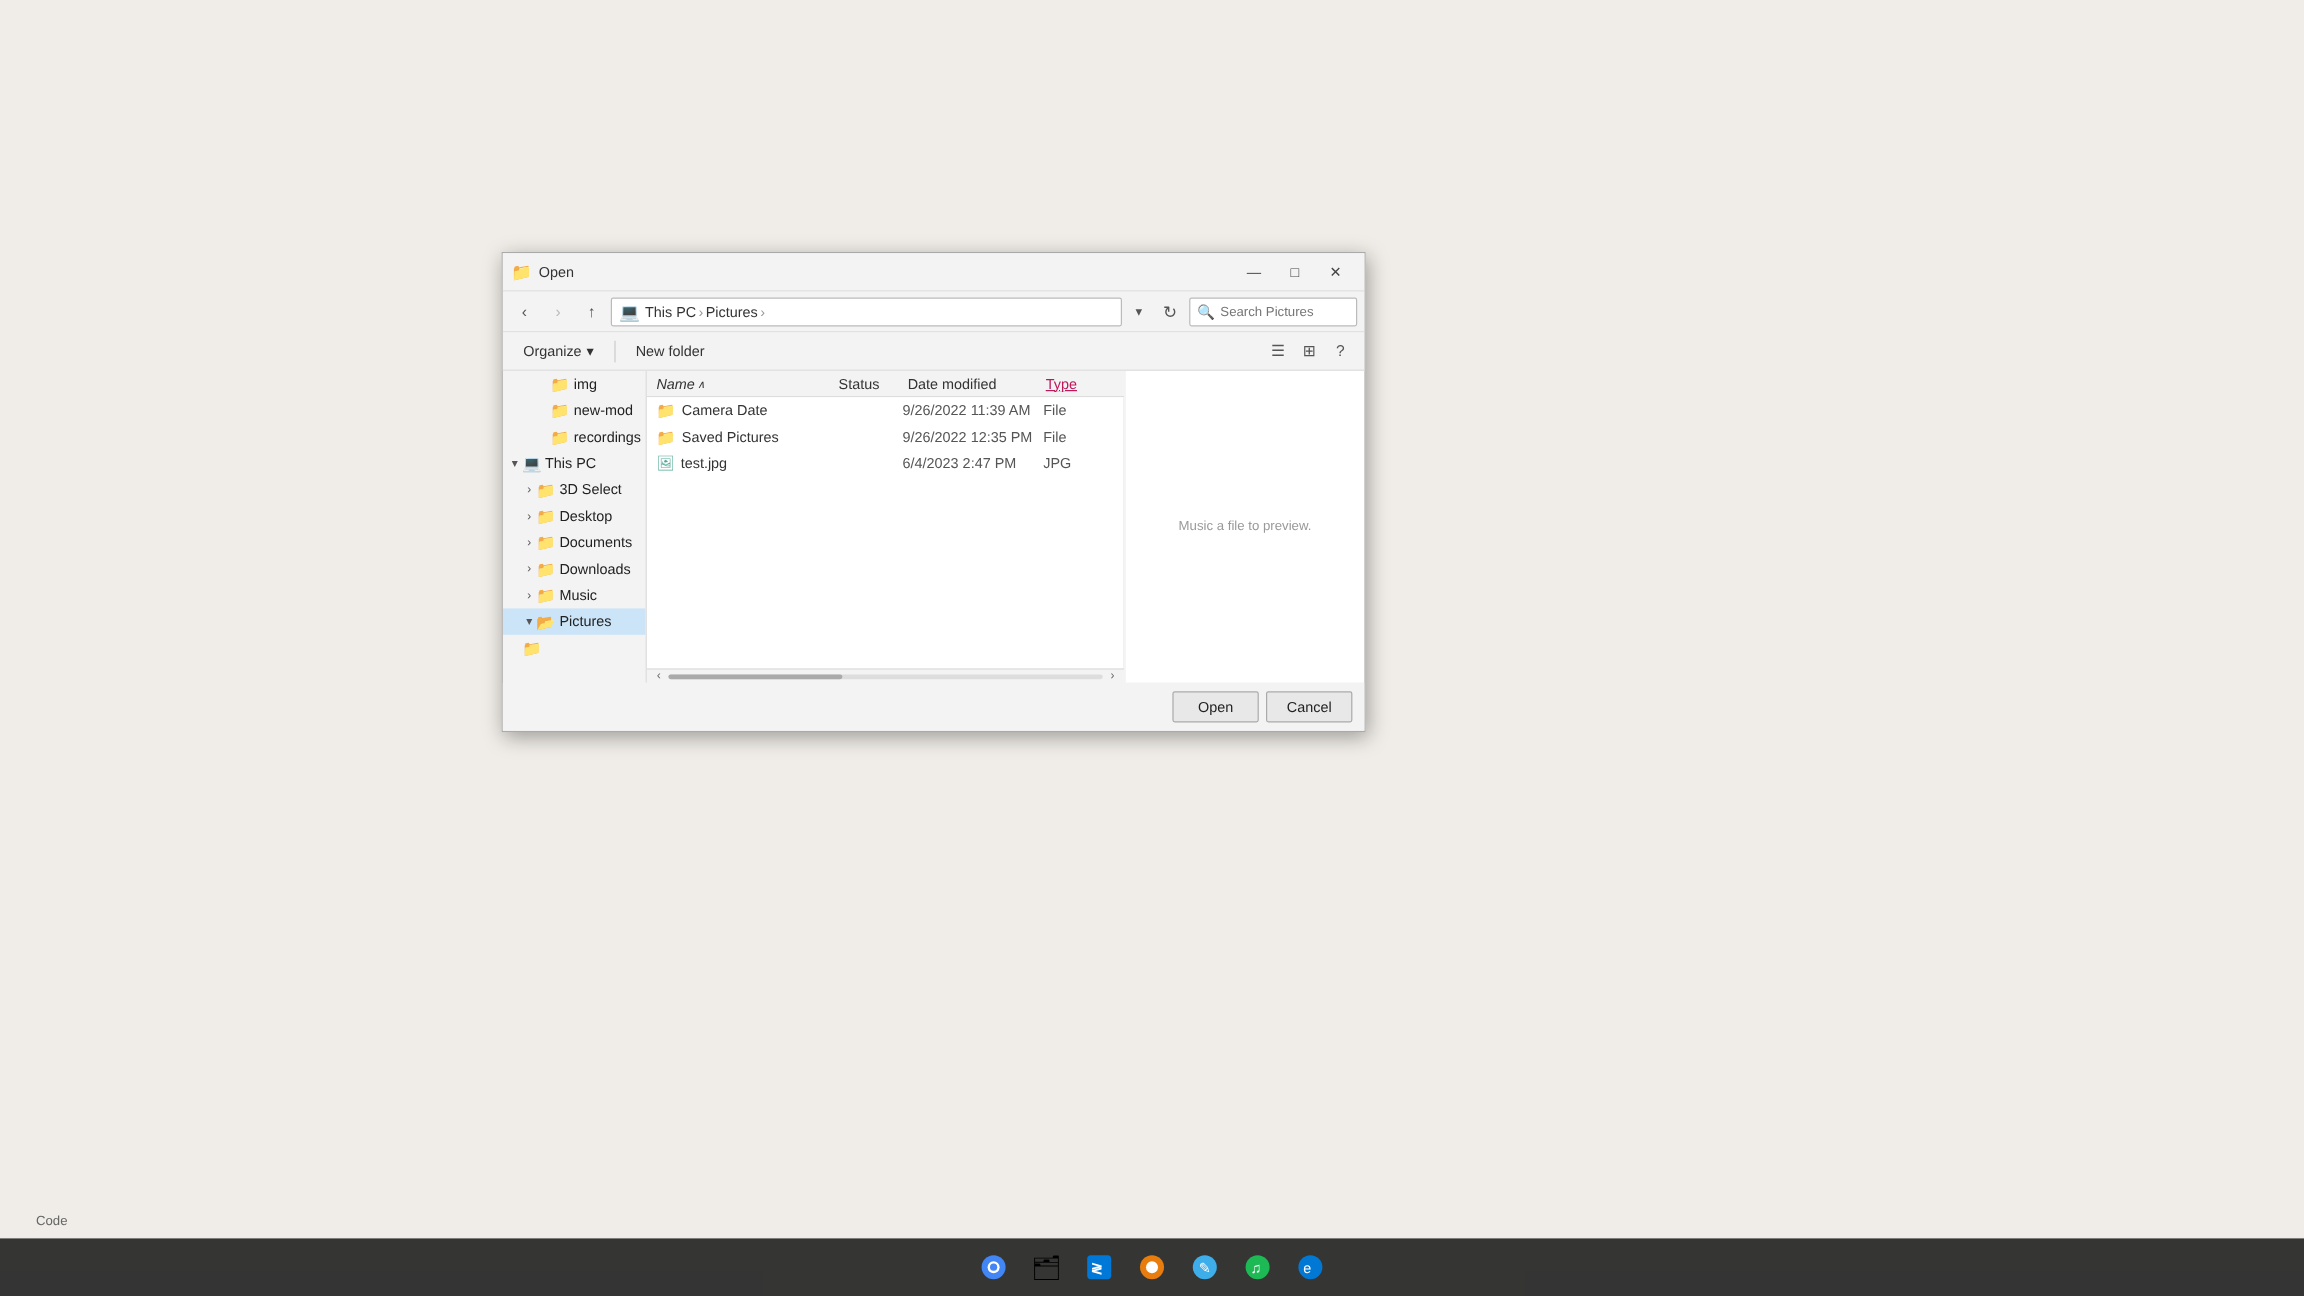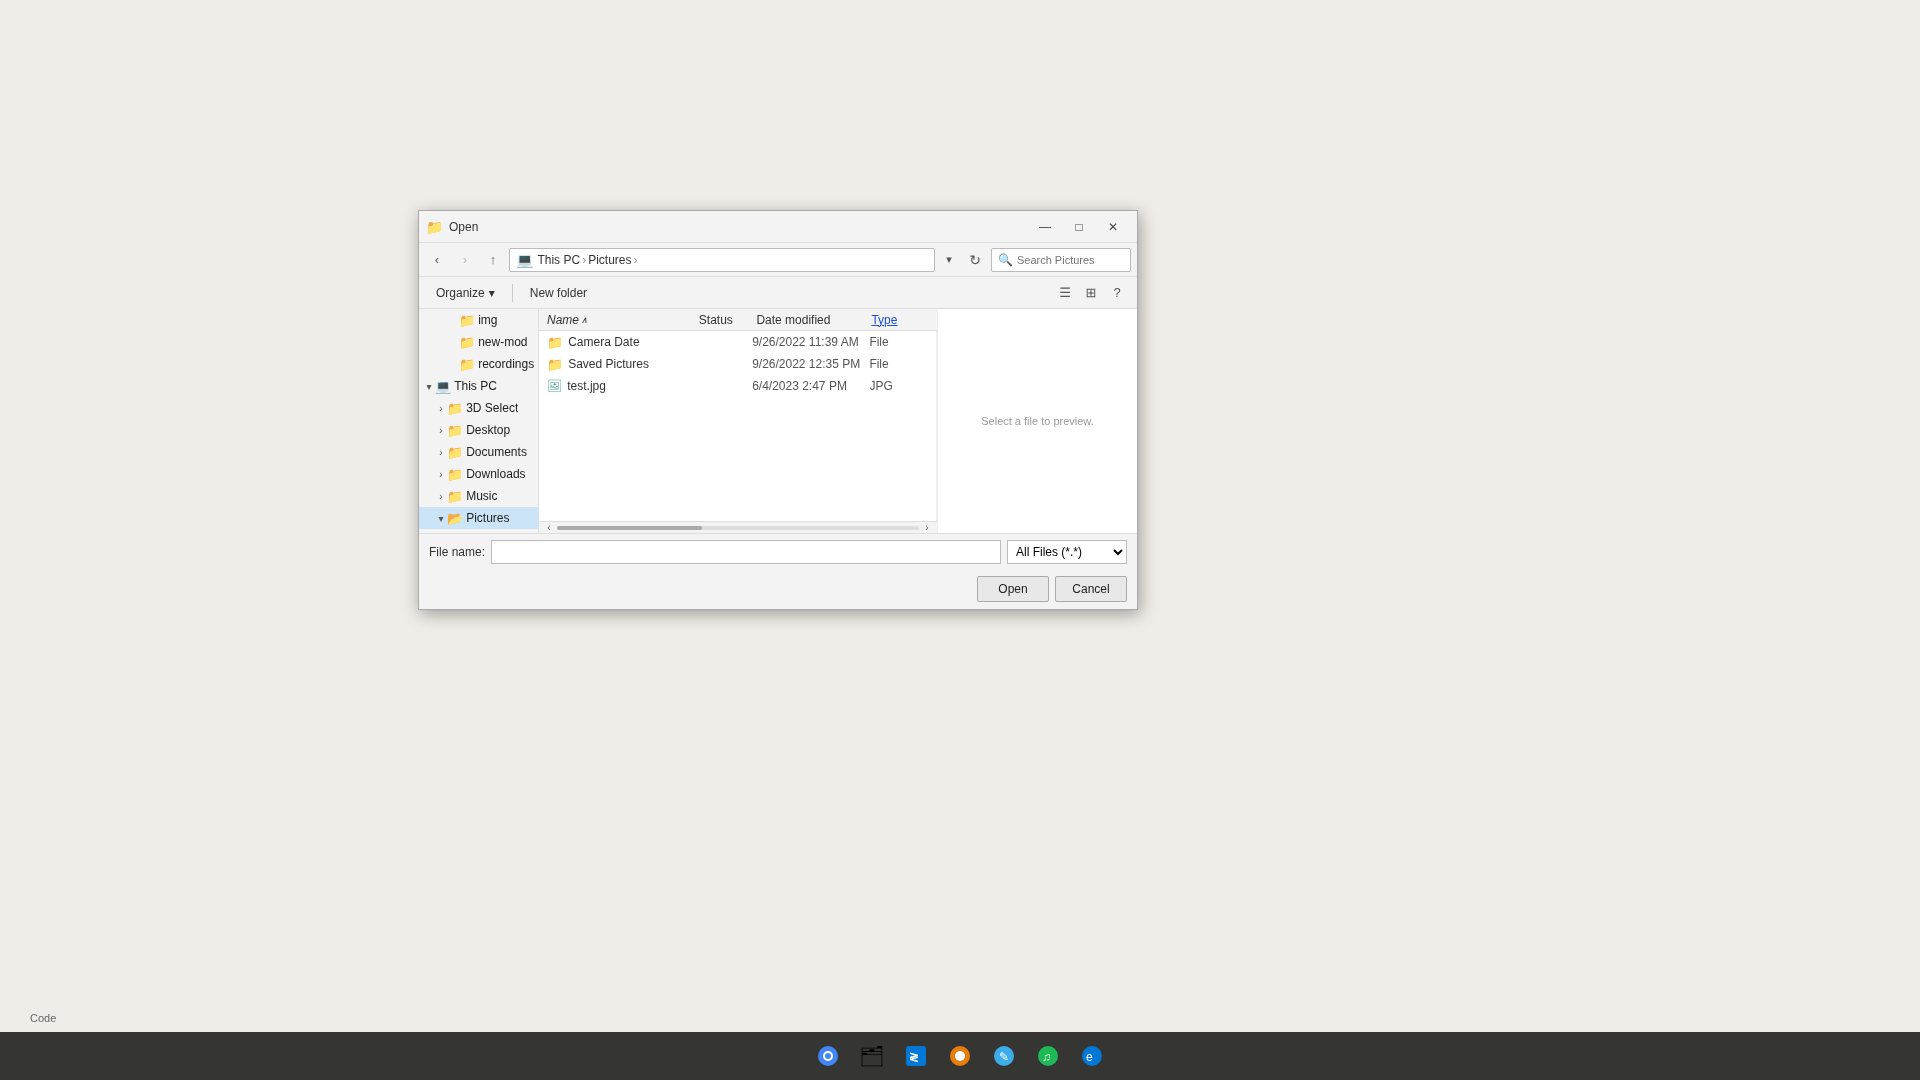--- a/index.html
+++ b/index.html
@@ -292,21 +292,21 @@
       align-items: center;
       height: 22px;
       border-bottom: 1px solid #ddd;
       background: #f3f3f3;
       padding: 0 8px;
       flex-shrink: 0;
     }
     .col-name { flex: 2.5; font-size: 12px; color: #333; padding-right: 8px; cursor: pointer; display: flex; align-items: center; gap: 2px; font-style: italic; }
     .col-status { flex: 1; font-size: 12px; color: #333; }
     .col-date { flex: 2; font-size: 12px; color: #333; }
-    .col-type { flex: 1; font-size: 12px; color: #1d4ed8; text-decoration: underline; }
+    .col-type { flex: 1; font-size: 12px; color: #be185d; text-decoration: underline; }
 
     
     .file-row {
       display: flex;
       align-items: center;
       height: 22px;
       padding: 0 8px;
       cursor: pointer;
     }
     .file-icon { font-size: 13px; margin-right: 5px; flex-shrink: 0; }
@@ -630,36 +630,26 @@
         <div class="bottom-scrollbar" style="height:12px;display:flex;align-items:center;padding:0 2px;">
           <div class="scroll-arrow">‹</div>
           <div class="scroll-track">
             <div class="scroll-thumb"></div>
           </div>
           <div class="scroll-arrow">›</div>
         </div>
       </div>
 
       <div class="preview-panel">
-        <span class="preview-text">Select a file to preview.</span>
+        <span class="preview-text">Music a file to preview.</span>
       </div>
 
     </div>
   </div>
 
-  <div class="bottom-bar">
-    <span class="filename-label">File name:</span>
-    <input class="filename-input" type="text" value="" style="">
-    <select class="filetype-select">
-      <option>All Files (*.*)</option>
-      <option>JPEG (*.jpg)</option>
-      <option>PNG (*.png)</option>
-      <option>All Images</option>
-    </select>
-  </div>
 
   <div class="action-btns">
     <button class="action-btn primary">Open</button>
     <button class="action-btn">Cancel</button>
   </div>
 
 </div>
 
 <div class="taskbar">
   <div class="taskbar-icon" title="Chrome">

